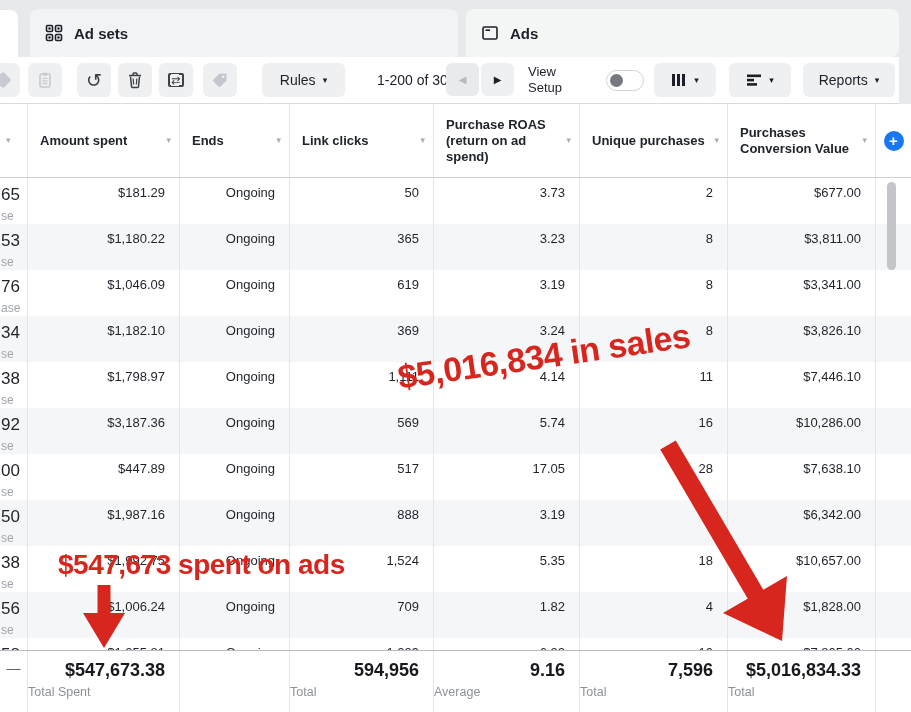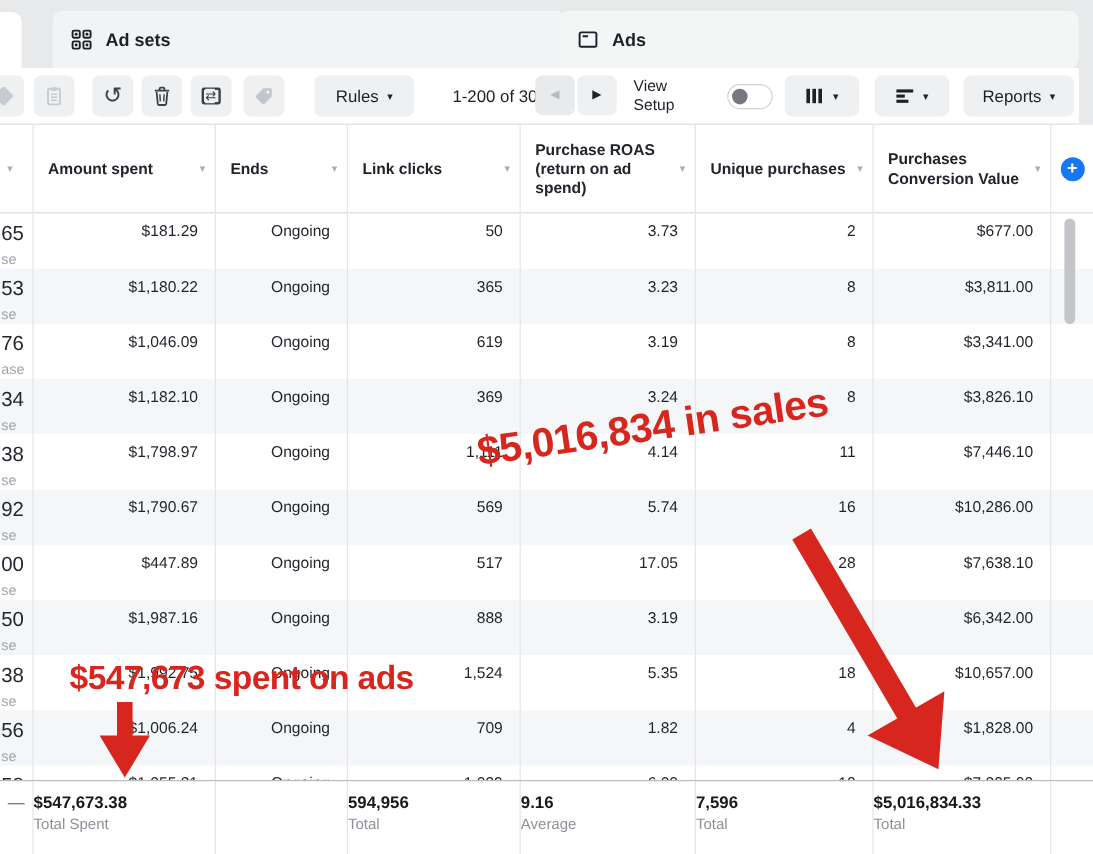--- a/index.html
+++ b/index.html
@@ -4,21 +4,21 @@
 <style>
   * { margin:0; padding:0; box-sizing:border-box; }
   html,body { background:#fff; }
   body { font-family:"Liberation Sans","DejaVu Sans",sans-serif; color:#1c2028; }
   #app { position:relative; width:911px; height:712px; overflow:hidden; background:#fff; }
 
   
   .topbar { position:absolute; left:0; top:0; width:911px; height:57px; background:#e8e9ea; }
   .tab-partial { position:absolute; left:0; top:10px; width:18px; height:47px; background:#ffffff; border-radius:0 8px 0 0; }
   .tabcard { position:absolute; top:9px; height:48px; background:#f2f3f4; border-radius:8px 8px 0 0; display:flex; align-items:center; padding-left:15px; gap:11px; }
-  .tabcard.adsets { left:44px; width:428px; }
+  .tabcard.adsets { left:30px; width:428px; }
   .tabcard.ads { left:466px; width:433px; background:#f4f5f5; border-radius:8px 8px 8px 0; }
   .tabcard .tlabel { font-size:15px; font-weight:bold; color:#1c2028; }
   .right-sliver { position:absolute; left:899px; top:0; width:12px; height:104px; background:#e8e9ea; }
 
   
   .toolbar { position:absolute; left:0; top:57px; width:899px; height:47px; background:#fff; border-bottom:1px solid #d8dadc; }
   .tbtn { position:absolute; top:6px; height:34px; background:#eef0f2; border-radius:6px; display:flex; align-items:center; justify-content:center; gap:7px; font-size:14px; color:#1c2028; cursor:pointer; }
   .tbtn.disabled { color:#c7cad0; }
   .icon18 { width:18px; height:18px; display:block; }
   .caret { font-size:9px; color:#1c2028; line-height:1; }
@@ -47,21 +47,21 @@
   .trow.alt { background:#f5f6f8; }
   .tcell { padding-top:7px; font-size:13px; color:#1f232a; overflow:hidden; white-space:nowrap; }
   .tcell.num { text-align:right; padding-right:14px; }
   .id-line { font-size:17px; color:#23262c; padding-left:1px; }
   .id-sub { font-size:12px; color:#a0a4ab; padding-left:1px; margin-top:4px; }
 
   .scroll-thumb { position:absolute; left:887px; top:182px; width:9px; height:88px; background:#c3c5c9; border-radius:5px; cursor:grab; }
 
   .tfoot { position:absolute; left:0; top:650px; width:911px; height:62px; background:#fff; border-top:1px solid #b8bbc0; display:flex; }
   .fcell { padding-top:9px; }
-  .fval { font-size:14px; font-weight:bold; color:#17191d; text-align:left; padding-right:14px; }
+  .fval { font-size:18px; font-weight:bold; color:#17191d; text-align:right; padding-right:14px; }
   .flabel { font-size:12.5px; color:#8d9197; text-align:left; padding-right:14px; margin-top:4px; }
   .fdash { text-align:center; font-size:14px; color:#5f646b; padding-top:9px; }
 
   
   .overlay { position:absolute; left:0; top:0; width:911px; height:712px; pointer-events:none; z-index:20; }
   .ann { position:absolute; font-weight:bold; white-space:nowrap; letter-spacing:-0.5px; }
   .ann.sales { left:398px; top:358px; font-size:34px; transform:rotate(-8.2deg); transform-origin:left center; }
   .ann.spend { left:58px; top:549px; font-size:28px; }
   .arrows { position:absolute; left:0; top:0; }
 </style>
@@ -281,21 +281,21 @@
         <div class="tcell num c4 bordered">4.14</div>
         <div class="tcell num c5 bordered">11</div>
         <div class="tcell num c6 bordered">$7,446.10</div>
         <div class="tcell c7"></div>
       </div>
       <div class="trow alt">
         <div class="tcell c0 bordered">
           <div class="id-line">92</div>
           <div class="id-sub">se</div>
         </div>
-        <div class="tcell num c1 bordered">$1,790.67</div>
+        <div class="tcell num c1 bordered">$3,187.36</div>
         <div class="tcell num c2 bordered">Ongoing</div>
         <div class="tcell num c3 bordered">569</div>
         <div class="tcell num c4 bordered">5.74</div>
         <div class="tcell num c5 bordered">16</div>
         <div class="tcell num c6 bordered">$10,286.00</div>
         <div class="tcell c7"></div>
       </div>
       <div class="trow">
         <div class="tcell c0 bordered">
           <div class="id-line">00</div>

